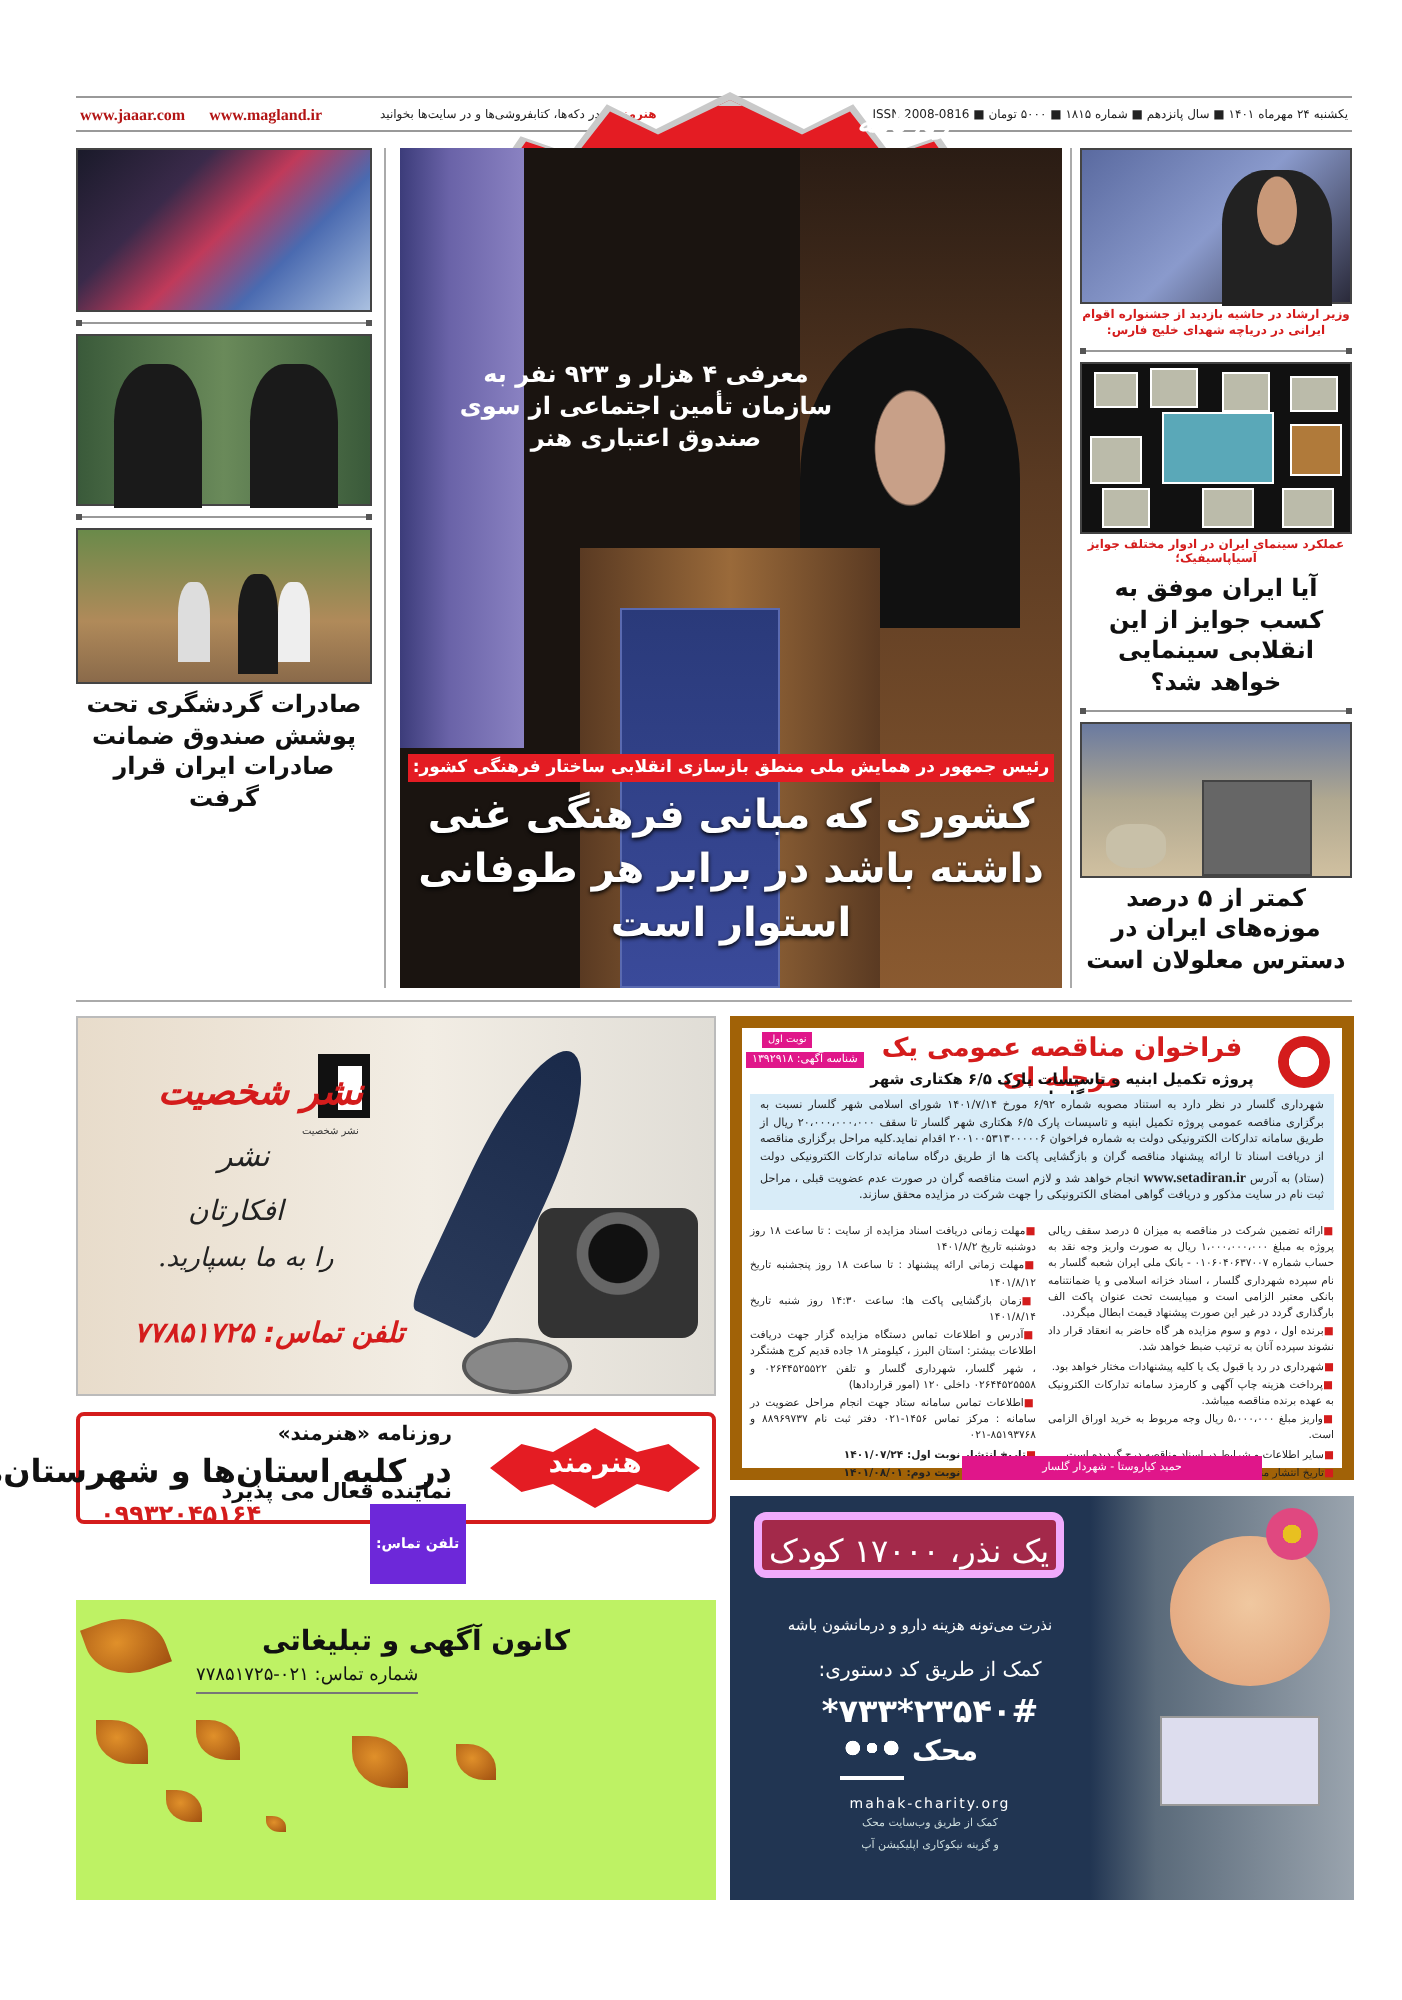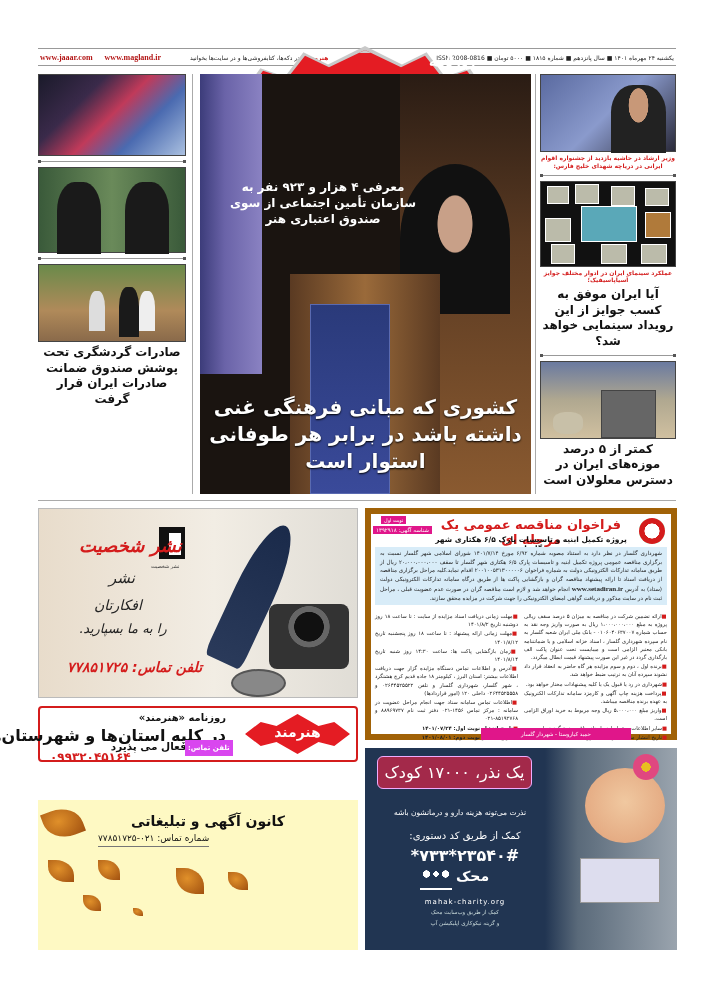--- a/index.html
+++ b/index.html
@@ -61,25 +61,25 @@
 .ad-ink .logo{position:absolute;left:120px;top:18px;width:26px;height:32px;background:#111;border:2px solid #111}
 .ad-ink .logo:after{content:"";position:absolute;left:8px;top:4px;width:12px;height:22px;background:#fff}
 .ad-ink .logo-cap{position:absolute;left:112px;top:54px;font-size:5px;color:#333;direction:rtl}
 .ad-ink .inkwell{position:absolute;left:230px;top:95px;width:80px;height:65px;border-radius:8px;background:radial-gradient(circle at 50% 35%,#111 0 25%,#666 26% 35%,#333 36%);}
 .ad-ink .lid{position:absolute;left:192px;top:160px;width:55px;height:28px;border-radius:50%;background:#888;border:2px solid #555}
 .ad-ink .quill{position:absolute;left:195px;top:10px;width:40px;height:150px;background:linear-gradient(180deg,#1a2a4a,#2a3a5a);transform:rotate(25deg);border-radius:50% 50% 10% 10%}
 .ad-rep{left:38px;top:706px;width:320px;height:56px;border:2px solid #d41c1c;border-radius:4px;background:#fff}
 .ad-rep .t1{position:absolute;right:130px;top:4px;font-size:10px;font-weight:bold;direction:rtl}
 .ad-rep .t2{position:absolute;right:130px;top:18px;font-size:16px;font-weight:bold;direction:rtl;white-space:nowrap}
 .ad-rep .t3{position:absolute;right:130px;top:32px;font-size:10.5px;font-weight:bold;direction:rtl;white-space:nowrap;text-align:right}
-.ad-rep .call{position:absolute;left:145px;top:32px;background:#d946ef;color:#fff;font-size:7px;font-weight:bold;padding:4px 3px;direction:rtl}
+.ad-rep .call{position:absolute;left:145px;top:44px;background:#6d28d9;color:#fff;font-size:7px;font-weight:bold;padding:16px 3px;direction:rtl}
 .ad-rep .phone{position:absolute;left:10px;top:42px;color:#d41c1c;font-size:12px;font-weight:bold;letter-spacing:1px}
 .ad-rep .mini{position:absolute;right:6px;top:6px;width:105px;height:40px;background:#e41c23;clip-path:polygon(0 50%,15% 20%,30% 30%,50% 0,70% 30%,85% 20%,100% 50%,85% 80%,70% 70%,50% 100%,30% 70%,15% 80%);}
 .ad-rep .mini span{position:absolute;left:0;right:0;top:10px;color:#fff;font-size:14px;font-weight:bold;text-align:center;direction:rtl}
-.ad-autumn{left:38px;top:800px;width:320px;height:150px;background:#fef9c3}
+.ad-autumn{left:38px;top:800px;width:320px;height:150px;background:#bef264}
 .ad-autumn .t1{position:absolute;left:70px;top:13px;width:200px;font-size:14px;font-weight:bold;direction:rtl;text-align:center}
 .ad-autumn .phone{position:absolute;left:60px;top:33px;font-size:9px;direction:rtl;border-bottom:1px solid #777;padding-bottom:3px;white-space:nowrap}
 .ad-autumn .brand{position:absolute;left:150px;top:46px;font-size:30px;font-weight:bold;direction:rtl;color:#c06a20;letter-spacing:1px}
 .leaf{position:absolute;background:radial-gradient(ellipse at 40% 40%,#e0902a,#a05010);border-radius:0 70% 0 70%}
 
 .tender{left:365px;top:508px;width:312px;height:232px;border:6px solid #a16207;background:#fff}
 .tender .hdr-badge1{position:absolute;left:10px;top:2px;background:#e0168a;color:#fff;font-size:5px;padding:1px 3px;direction:rtl}
 .tender .hdr-badge2{position:absolute;left:2px;top:12px;background:#e0168a;color:#fff;font-size:5.5px;padding:1px 3px;direction:rtl;white-space:nowrap}
 .tender .title{position:absolute;left:60px;right:40px;top:3px;font-size:13px;font-weight:bold;color:#d41c1c;direction:rtl;text-align:center}
 .tender .subtitle{position:absolute;left:60px;right:40px;top:21px;font-size:7.5px;font-weight:bold;color:#111;direction:rtl;text-align:center}
@@ -87,21 +87,21 @@
 .tender .intro{position:absolute;left:4px;right:4px;top:33px;background:#d8ecf8;font-size:5.6px;line-height:1.55;direction:rtl;text-align:justify;padding:2px 5px;color:#222}
 .tender .intro .web{font-family:"Liberation Serif",serif;font-weight:bold;font-size:7px}
 .tender .cols{position:absolute;left:4px;right:4px;top:98px;display:flex;direction:rtl;gap:6px}
 .tender .cols ul{list-style:none;flex:1}
 .tender .cols li{font-size:5.3px;line-height:1.55;direction:rtl;text-align:justify;color:#222;margin-bottom:1px}
 .tender .cols li:before{content:"\25A0 ";color:#d41c1c}
 .tender .cols li.bold{font-weight:bold}
 .tender .foot{position:absolute;left:110px;top:214px;width:150px;height:12px;background:#e0168a;color:#fff;font-size:5.5px;direction:rtl;text-align:center;line-height:12px}
 
 .charity{left:365px;top:748px;width:312px;height:202px;background:#213552;overflow:hidden}
-.charity .pill{position:absolute;left:12px;top:8px;width:155px;height:33px;background:#a3294a;border:1px solid #f0abfc;border-radius:6px;color:#fff;font-size:16px;direction:rtl;text-align:center;line-height:32px;white-space:nowrap}
+.charity .pill{position:absolute;left:12px;top:8px;width:155px;height:33px;background:#a3294a;border:4px solid #f0abfc;border-radius:6px;color:#fff;font-size:16px;direction:rtl;text-align:center;line-height:32px;white-space:nowrap}
 .charity .sub{position:absolute;left:10px;top:60px;width:170px;font-size:7.5px;color:#fff;direction:rtl;text-align:center}
 .charity .help{position:absolute;left:15px;top:82px;width:170px;font-size:10px;color:#fff;direction:rtl;text-align:center}
 .charity .code{position:absolute;left:15px;top:98px;width:170px;font-size:16px;font-weight:bold;color:#fff;text-align:center;letter-spacing:2px;direction:ltr}
 .charity .logo{position:absolute;left:55px;top:120px;width:90px;height:22px}
 .charity .logo .mark{position:absolute;left:0;top:0;width:32px;height:22px;background:radial-gradient(circle at 20% 30%,#fff 0 12%,transparent 13%),radial-gradient(circle at 50% 30%,#fff 0 12%,transparent 13%),radial-gradient(circle at 80% 30%,#fff 0 12%,transparent 13%);border-bottom:2px solid #fff}
 .charity .logo .name{position:absolute;left:36px;top:0;font-size:14px;color:#fff;direction:rtl;font-weight:bold}
 .charity .url{position:absolute;left:30px;top:150px;width:140px;font-size:7px;color:#fff;text-align:center;letter-spacing:1px}
 .charity .c1,.charity .c2{position:absolute;left:30px;width:140px;font-size:5.5px;color:#cdd;text-align:center;direction:rtl}
 .charity .c1{top:161px}.charity .c2{top:172px}
 .charity .art{position:absolute;left:180px;top:0;width:132px;height:202px;background:linear-gradient(90deg,#213552,#5a6a7a 25%,#9aa4ae)}
@@ -157,20 +157,21 @@
 <div class="abs vline" style="left:192px;top:74px;height:420px"></div>
 <div class="abs vline" style="left:535px;top:74px;height:420px"></div>
 
 <div class="abs lead">
   <div class="bg1"></div>
   <div class="bg2"></div>
   <div class="person"></div>
   <div class="podium"></div>
   <div class="poster"></div>
   <div class="sub">معرفی ۴ هزار و ۹۲۳ نفر به سازمان تأمین اجتماعی از سوی صندوق اعتباری هنر</div>
+  <div class="kick">رئیس جمهور در همایش ملی منطق بازسازی انقلابی ساختار فرهنگی کشور:</div>
   <div class="head">کشوری که مبانی فرهنگی غنی داشته باشد در برابر هر طوفانی استوار است</div>
 </div>
 
 <div class="abs col-right">
   <div class="story">
     <div class="img ph-minister" style="position:relative">
       <div class="figure" style="left:70px;top:10px;width:55px;height:68px;background:radial-gradient(ellipse at 50% 30%,#c89878 0 25%,#222 26%)"></div>
     </div>
     <div class="kick">وزیر ارشاد در حاشیه بازدید از جشنواره اقوام ایرانی در دریاچه شهدای خلیج فارس:</div>
   </div>
@@ -182,21 +183,21 @@
       <div class="tile" style="left:70px;top:4px;width:24px;height:20px"></div>
       <div class="tile" style="left:104px;top:6px;width:24px;height:18px"></div>
       <div class="tile" style="left:40px;top:24px;width:56px;height:36px;background:#5aa8b8"></div>
       <div class="tile" style="left:4px;top:36px;width:26px;height:24px"></div>
       <div class="tile" style="left:104px;top:30px;width:26px;height:26px;background:#b07a3a"></div>
       <div class="tile" style="left:10px;top:62px;width:24px;height:20px"></div>
       <div class="tile" style="left:60px;top:62px;width:26px;height:20px"></div>
       <div class="tile" style="left:100px;top:62px;width:26px;height:20px"></div>
     </div>
     <div class="kick">عملکرد سینمای ایران در ادوار مختلف جوایز آسیاپاسیفیک؛</div>
-    <div class="head">آیا ایران موفق به کسب جوایز از این رویداد سینمایی خواهد شد؟</div>
+    <div class="head">آیا ایران موفق به کسب جوایز از این انقلابی سینمایی خواهد شد؟</div>
   </div>
   <div class="sep"></div>
   <div class="story">
     <div class="img ph-museum" style="position:relative">
       <div style="position:absolute;left:60px;top:28px;width:55px;height:48px;background:#666;border:1px solid #444"></div>
       <div style="position:absolute;left:12px;top:50px;width:30px;height:22px;background:#c8c0a8;border-radius:40%"></div>
     </div>
     <div class="head">کمتر از ۵ درصد موزه‌های ایران در دسترس معلولان است</div>
   </div>
 </div>

